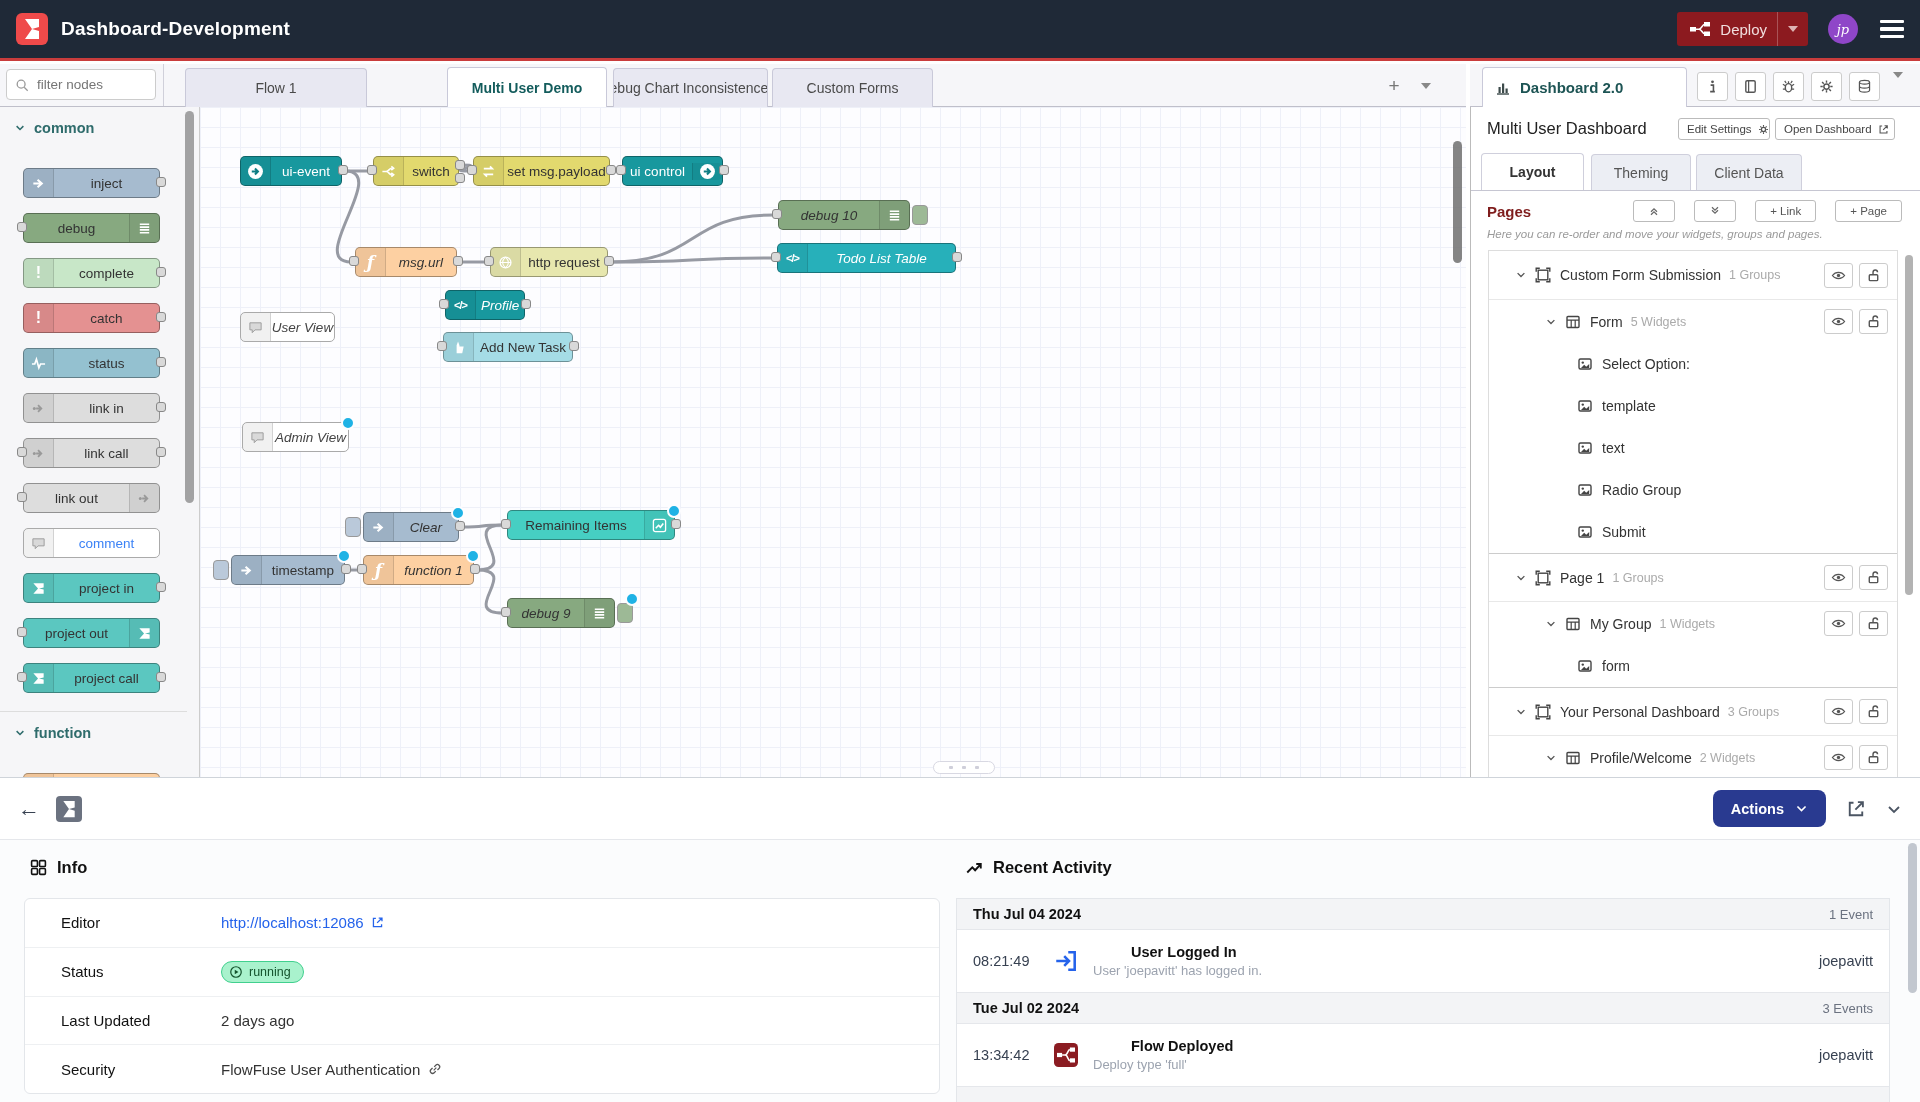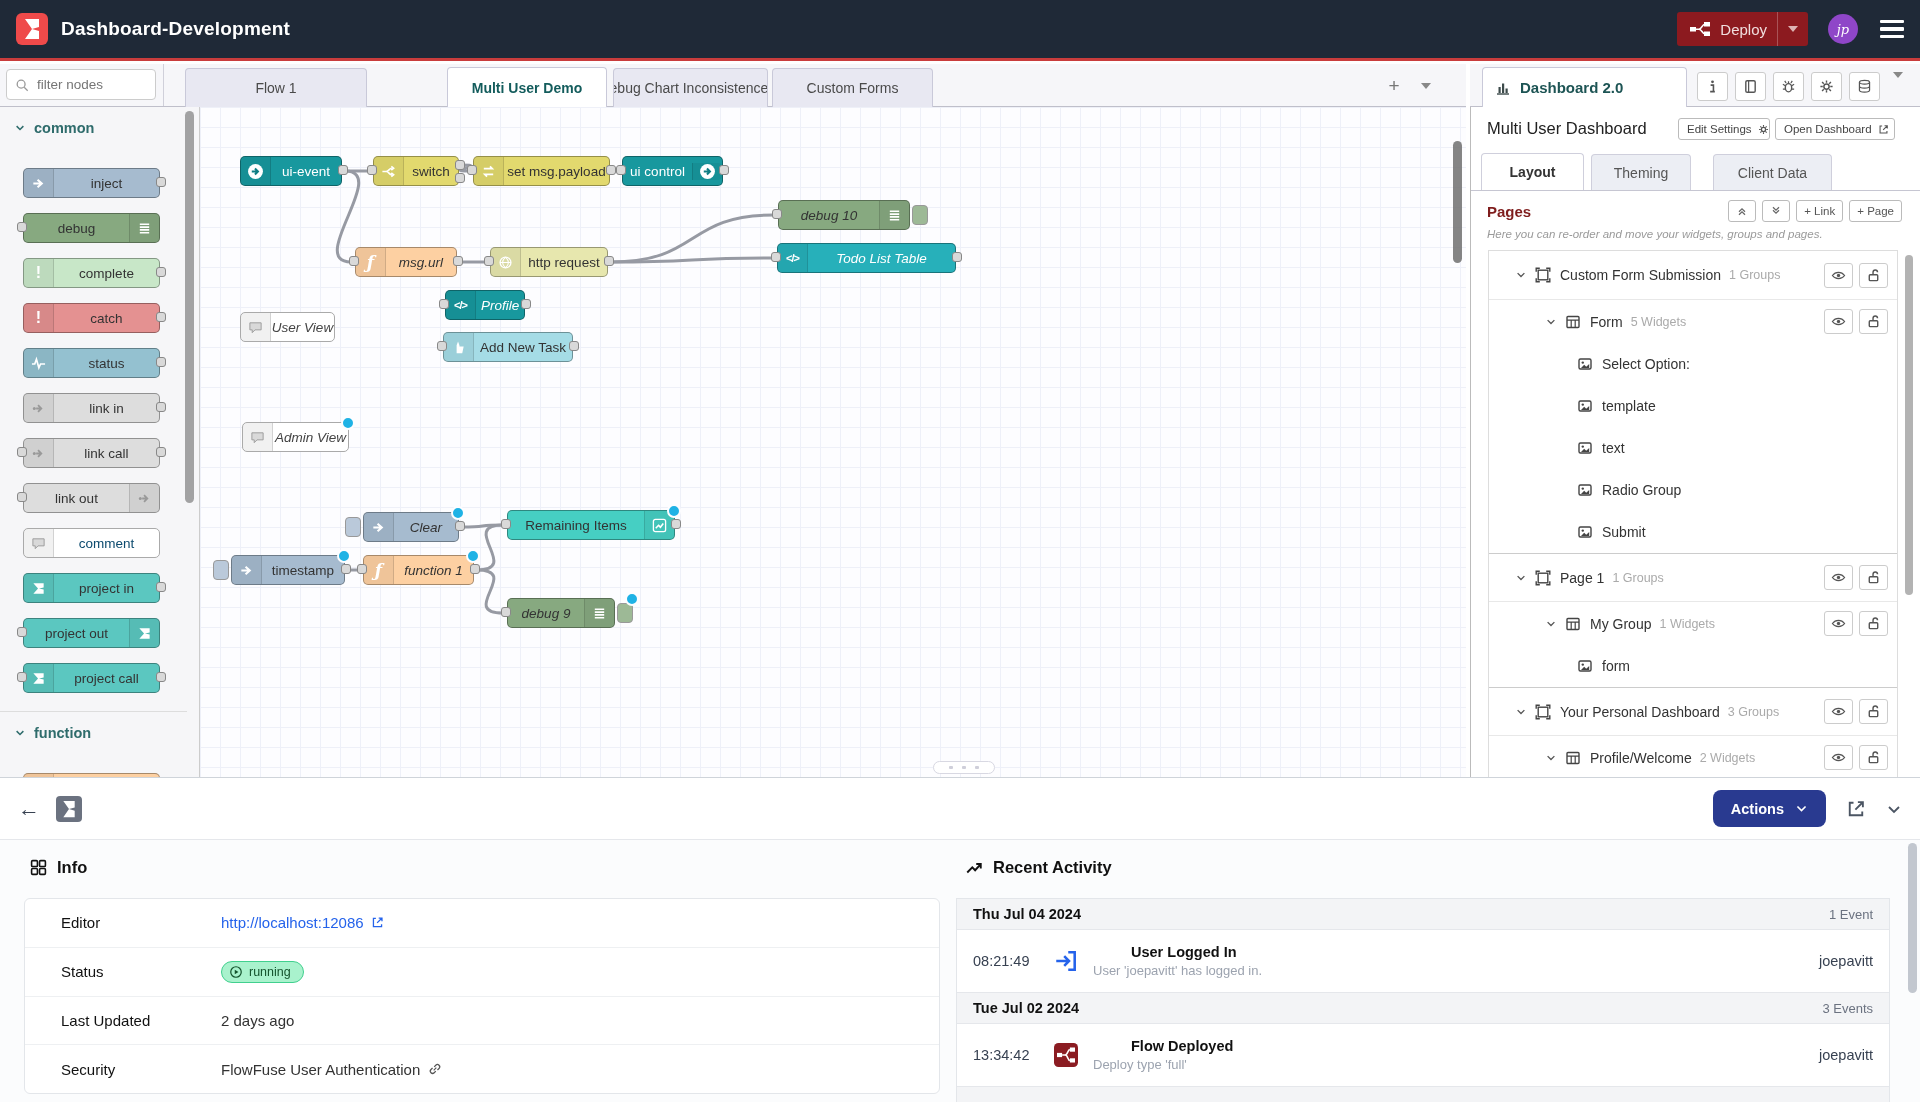--- a/index.html
+++ b/index.html
@@ -81,21 +81,21 @@
   .sb-heading{position:absolute;left:16px;top:12px;font-size:16.5px;color:#222;}
   .sb-minibtn{position:absolute;top:11px;height:22px;border:1px solid #bbb;border-radius:3px;background:#fff;display:flex;align-items:center;
               gap:6px;padding:0 8px;font-size:11.5px;color:#444;box-sizing:border-box;cursor:pointer;white-space:nowrap;}
   .sb-tabs{position:absolute;left:0;top:44px;right:0;height:39px;border-bottom:1px solid #c6c6d2;}
   .sb-tab{position:absolute;top:3px;height:36px;box-sizing:border-box;background:#eceef4;border:1px solid #cfcfdc;border-bottom:none;
           border-radius:4px 4px 0 0;display:flex;align-items:center;justify-content:center;font-size:14px;color:#555;cursor:pointer;}
   .sb-tab.active{background:#fff;color:#333;font-weight:bold;height:37px;top:2px;z-index:2;}
   .pages-row{position:absolute;left:16px;right:18px;top:92px;height:24px;display:flex;align-items:center;}
   .pages-title{font-size:15px;font-weight:bold;color:#7f1d1d;}
   .pg-btn{height:22px;border:1px solid #bbb;border-radius:3px;background:#fff;display:flex;align-items:center;justify-content:center;
-          padding:0 7px;font-size:11.5px;color:#555;margin-left:6px;box-sizing:border-box;cursor:pointer;white-space:nowrap;}
+          padding:0 14px;font-size:11.5px;color:#555;margin-left:19px;box-sizing:border-box;cursor:pointer;white-space:nowrap;}
   .pages-help{position:absolute;left:16px;right:34px;top:121px;font-size:11.5px;font-style:italic;color:#9a9a9a;}
   .tree{position:absolute;left:17px;top:143px;width:410px;bottom:-2px;border:1px solid #ddd;background:#4d7c0f;overflow:hidden;box-sizing:border-box;}
   .trow{position:relative;display:flex;align-items:center;box-sizing:border-box;background:#fff;cursor:pointer;}
   .trow.page{height:48px;border-top:1px solid #ccc;padding-left:26px;}
   .trow.page:first-child{border-top:none;}
   .trow.group{height:44px;border-top:1px solid #e8e8e8;padding-left:56px;}
   .trow.widget{height:42px;padding-left:88px;}
   .trow .tlab{font-size:14px;color:#333;margin-left:9px;white-space:nowrap;}
   .trow .tcount{font-size:12.5px;color:#aaa;margin-left:8px;white-space:nowrap;}
   .trow .tbtns{position:absolute;right:9px;display:flex;gap:6px;}
@@ -362,21 +362,21 @@
       </div>
       <div class="nd" style="left: 23px; top: 421px; width: 137px;">
         <div class="body" style="background: rgb(255, 255, 255); border-color: rgb(170, 170, 170);">
           <span class="ibox l">
             <span class="ic">
               <svg width="15" height="15" viewBox="0 0 16 16">
                 <path d="M2 3h12v7.5H7.5L4.5 13.5v-3H2z" fill="#d9d9d9" stroke="#9a9a9a" stroke-width="1"></path>
               </svg>
             </span>
           </span>
-          <span class="lab" style="color: #0c4a6e;">comment</span>
+          <span class="lab" style="color: #3b82f6;">comment</span>
         </div>
       </div>
       <div class="nd" style="left: 23px; top: 466px; width: 137px;">
         <div class="body" style="background: rgb(91, 199, 192);">
           <span class="ibox l">
             <span class="ic">
               <svg width="15" height="15" viewBox="0 0 16 16">
                 <path d="M2.5 2.5h11v4.5l-5 1 5 1v4.5h-11l5-5.5z" fill="#fff"></path>
               </svg>
             </span>
@@ -695,21 +695,21 @@
       <span>Open Dashboard</span>
       <span class="ic">
         <svg width="11" height="11" viewBox="0 0 16 16">
             <path d="M6 3H3v10h10v-3M9.5 2.5H13.5V6.5M13 3L7.5 8.5" stroke="#555" fill="none" stroke-width="1.6"></path>
           </svg>
       </span>
     </div>
     <div class="sb-tabs" id="sb-tabs">
         <div class="sb-tab active" style="left: 10px; width: 103px;">Layout</div>
         <div class="sb-tab" style="left: 120px; width: 100px;">Theming</div>
-        <div class="sb-tab" style="left: 242px; width: 119px;">Client Data</div>
+        <div class="sb-tab" style="left: 225px; width: 106px;">Client Data</div>
       </div>
     <div class="pages-row">
       <span class="pages-title">Pages</span>
       <span style="flex:1"></span>
       <span class="pg-btn">
           <svg width="12" height="12" viewBox="0 0 16 16">
             <path d="M4 9l4-4 4 4M4 13l4-4 4 4" stroke="#666" fill="none" stroke-width="1.6"></path>
           </svg>
         </span>
       <span class="pg-btn">

